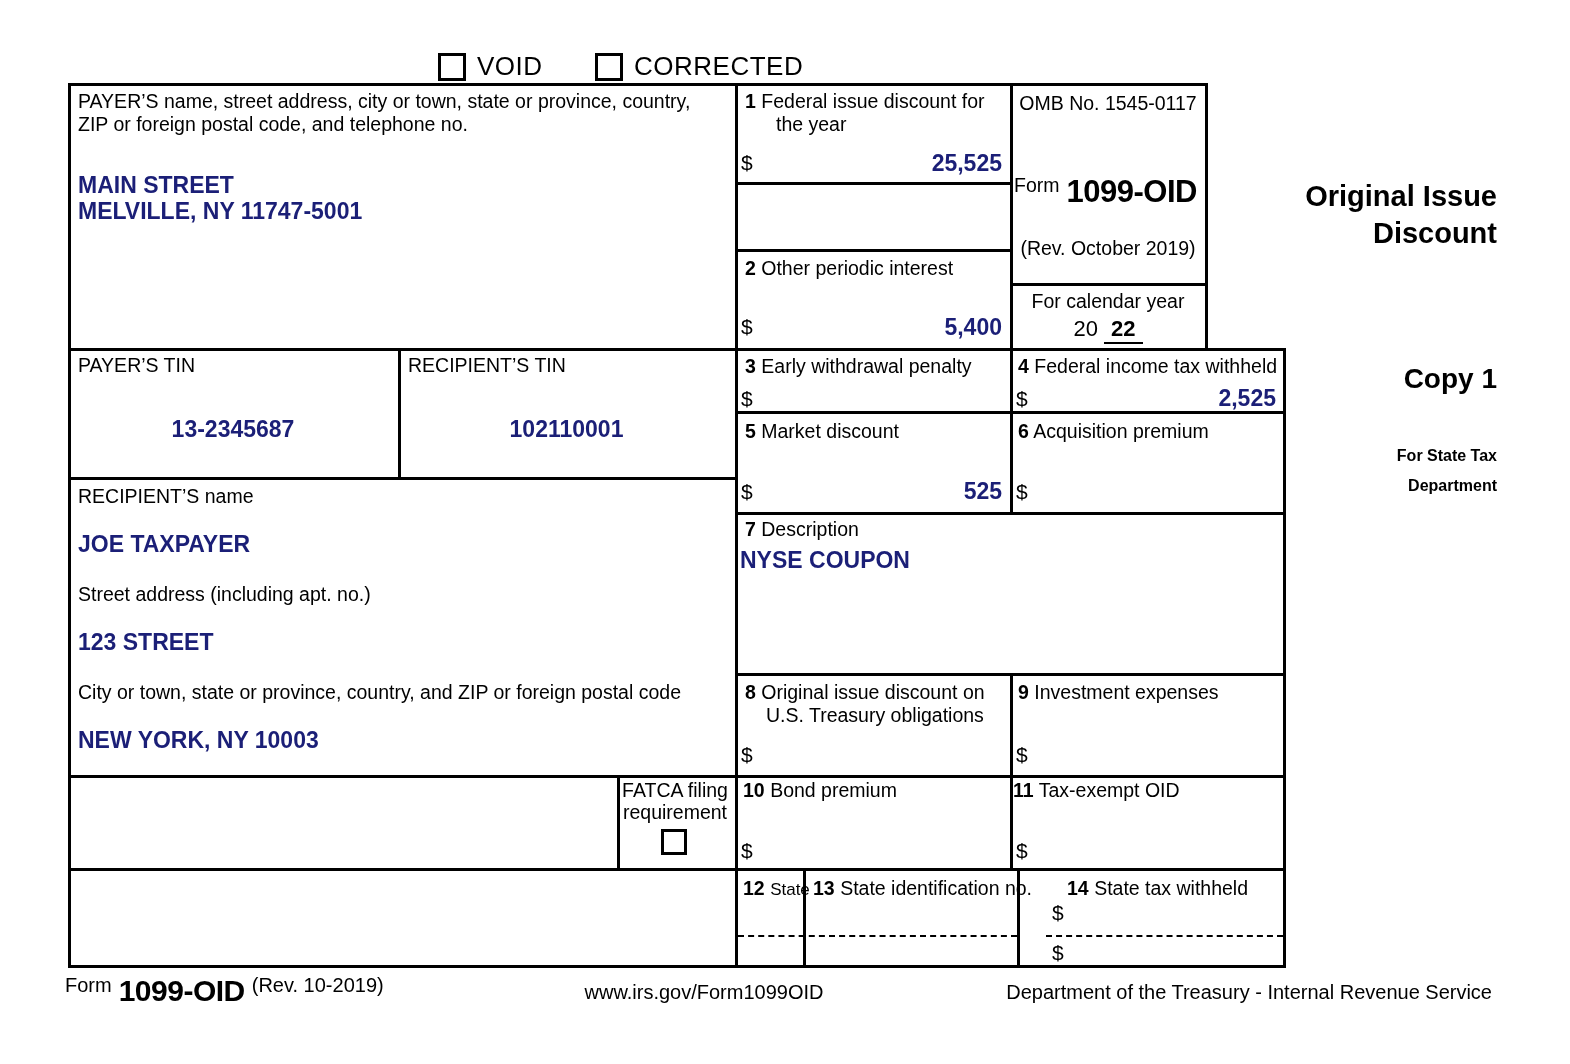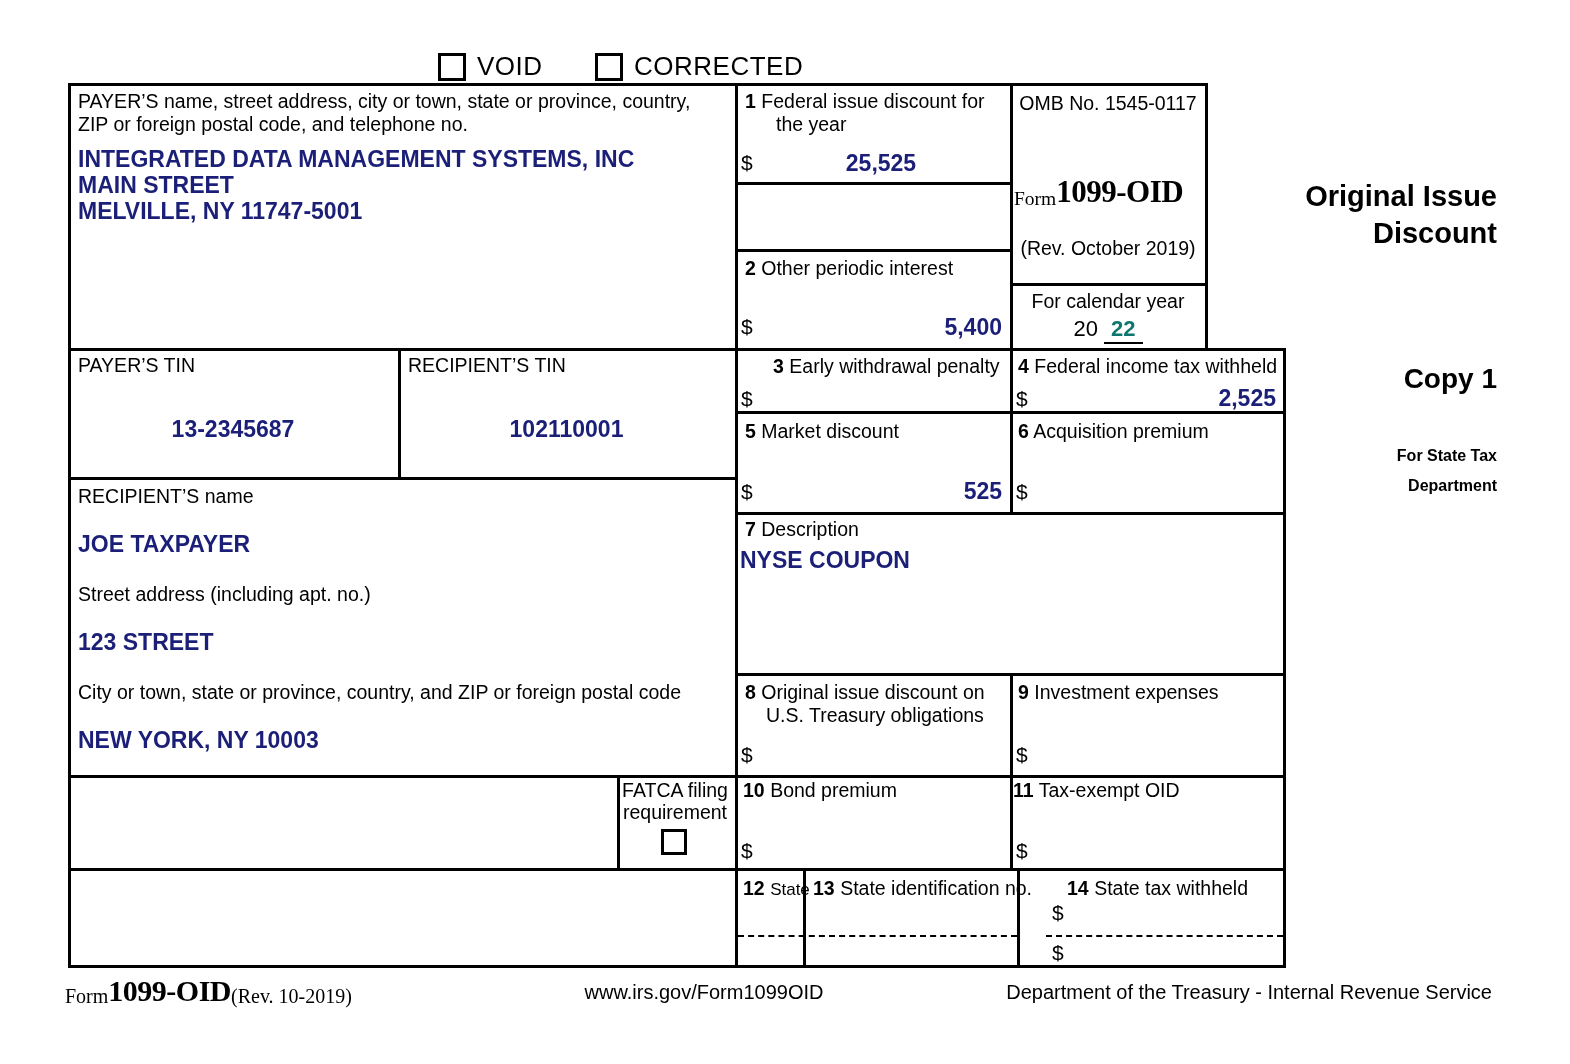--- a/index.html
+++ b/index.html
@@ -14,22 +14,22 @@
   .lbl{position:absolute;font-size:19.5px;line-height:23px;white-space:nowrap;color:#000;}
   .bnum{font-weight:bold;}
   .val{position:absolute;font-size:23px;font-weight:bold;color:#1b1f77;white-space:nowrap;}
   .dollar{position:absolute;font-size:21px;color:#000;}
   .ctr{text-align:center;}
   .rgt{text-align:right;}
   .cbl{font-size:26px;letter-spacing:0.5px;}
   .title{position:absolute;font-size:29px;font-weight:bold;white-space:nowrap;}
   .copyfor{position:absolute;font-size:16px;font-weight:bold;white-space:nowrap;}
   .formbig{font-size:31px;font-weight:bold;letter-spacing:-0.5px;}
-  .year-filled{color:#0f766e;font-weight:bold;border-bottom:2.5px solid #000;padding:0 7px 1px 7px;}
-  .baseline{display:flex;align-items:flex-end;font-family:Liberation Serif, serif;}
+  .year-filled{color:#000000;font-weight:bold;border-bottom:2.5px solid #000;padding:0 7px 1px 7px;}
+  .baseline{display:flex;align-items:flex-start;gap:7px;}
   .ftr{font-size:20px;}
 </style>
 </head>
 <body>
 
 <div id="page">
 
   <div class="cb" style="left:438px;top:53px;"></div>
   <div class="lbl cbl" style="left:477px;top:55px;">VOID</div>
   <div class="cb" style="left:595px;top:53px;"></div>
@@ -57,28 +57,27 @@
   <div class="vline" style="left:617px;top:775px;height:93px;"></div>
   <div class="vline" style="left:398px;top:348px;height:132px;"></div>
   <div class="vline" style="left:803px;top:868px;height:100px;"></div>
   <div class="vline" style="left:1017px;top:868px;height:100px;"></div>
 
   <div class="dash" style="left:738px;top:935px;width:279px;"></div>
   <div class="dash" style="left:1046px;top:935px;width:237px;"></div>
 
   <div class="lbl" style="left:78px;top:90px;">PAYER’S name, street address, city or town, state or province, country,</div>
   <div class="lbl" style="left:78px;top:113px;">ZIP or foreign postal code, and telephone no.</div>
-  <div class="val" style="left:78px;top:146px;">INTEGRATED DATA MANAGEMENT SYSTEMS, INC</div>
   <div class="val" style="left:78px;top:172px;">MAIN STREET</div>
   <div class="val" style="left:78px;top:198px;">MELVILLE, NY 11747-5001</div>
 
   <div class="lbl" style="left:745px;top:90px;"><span class="bnum">1</span> <span>Federal issue discount for</span></div>
   <div class="lbl" style="left:762px;top:113px;margin-left:14px;">the year</div>
   <div class="dollar" style="left:741px;top:151px;">$</div>
-  <div class="val rgt" style="left:760px;top:150px;width:242px;text-align:center;">25,525</div>
+  <div class="val rgt" style="left:760px;top:150px;width:242px;">25,525</div>
 
   <div class="lbl" style="left:745px;top:257px;"><span class="bnum">2</span> <span>Other periodic interest</span></div>
   <div class="dollar" style="left:741px;top:315px;">$</div>
   <div class="val rgt" style="left:760px;top:314px;width:242px;">5,400</div>
 
   <div class="lbl ctr" style="left:1012px;top:92px;width:192px;">OMB No. 1545-0117</div>
   <div class="abs baseline" style="left:1014px;top:174px;">
     <span class="lbl" style="position:static;">Form</span>
     <span class="formbig">1099-OID</span>
   </div>
@@ -91,21 +90,21 @@
   <div class="title rgt" style="left:1100px;top:217px;width:397px;">Discount</div>
   <div class="title rgt" style="left:1100px;top:363px;width:397px;font-size:28px;">Copy 1</div>
   <div class="copyfor rgt" style="left:1100px;top:447px;width:397px;">For State Tax</div>
   <div class="copyfor rgt" style="left:1100px;top:477px;width:397px;">Department</div>
 
   <div class="lbl" style="left:78px;top:354px;">PAYER’S TIN</div>
   <div class="val ctr" style="left:68px;top:416px;width:330px;">13-2345687</div>
   <div class="lbl" style="left:408px;top:354px;">RECIPIENT’S TIN</div>
   <div class="val ctr" style="left:398px;top:416px;width:337px;">102110001</div>
 
-  <div class="lbl" style="left:745px;top:355px;margin-left:28px;"><span class="bnum">3</span> <span>Early withdrawal penalty</span></div>
+  <div class="lbl" style="left:745px;top:355px;"><span class="bnum">3</span> <span>Early withdrawal penalty</span></div>
   <div class="dollar" style="left:741px;top:387px;">$</div>
   <div class="lbl" style="left:1018px;top:355px;"><span class="bnum">4</span> <span>Federal income tax withheld</span></div>
   <div class="dollar" style="left:1016px;top:387px;">$</div>
   <div class="val rgt" style="left:1040px;top:385px;width:236px;">2,525</div>
 
   <div class="lbl" style="left:745px;top:420px;"><span class="bnum">5</span> <span>Market discount</span></div>
   <div class="dollar" style="left:741px;top:480px;">$</div>
   <div class="val rgt" style="left:760px;top:478px;width:242px;">525</div>
   <div class="lbl" style="left:1018px;top:420px;"><span class="bnum">6</span> <span>Acquisition premium</span></div>
   <div class="dollar" style="left:1016px;top:480px;">$</div>

